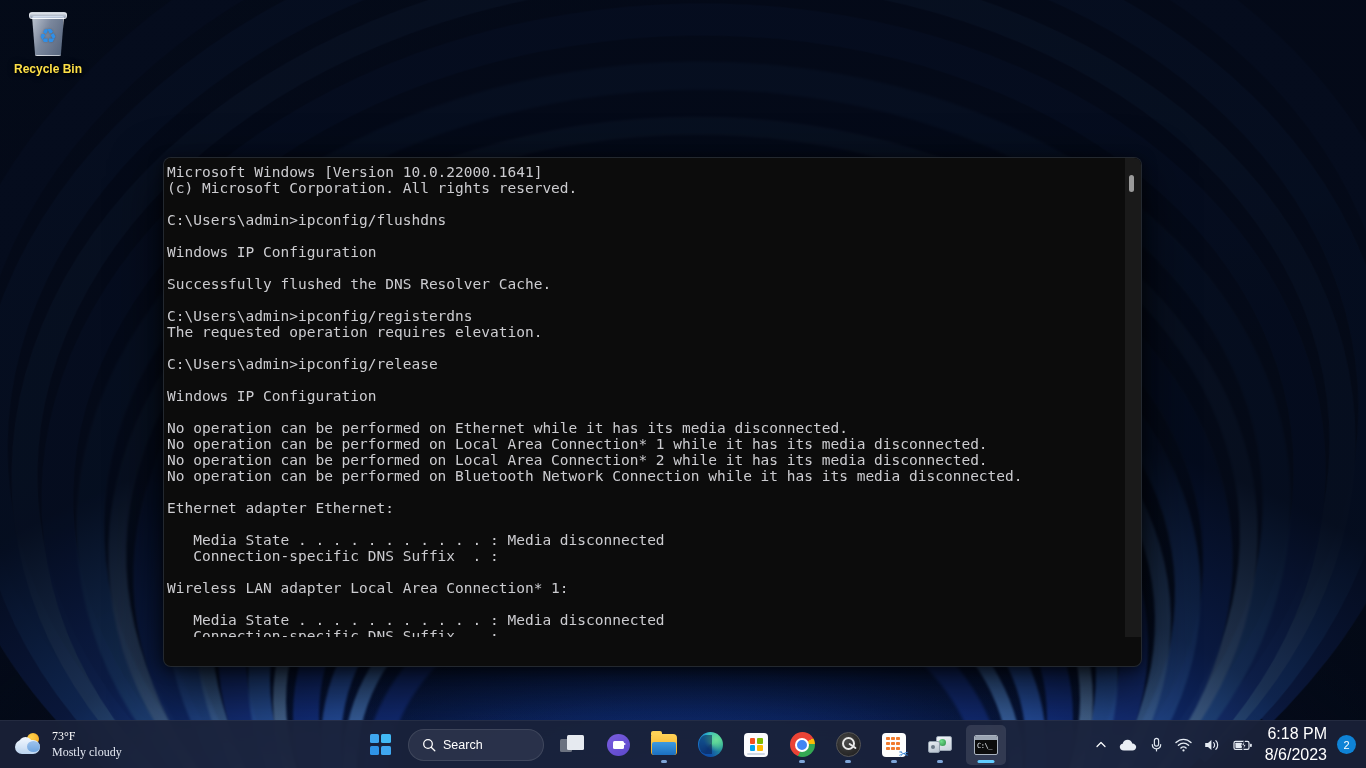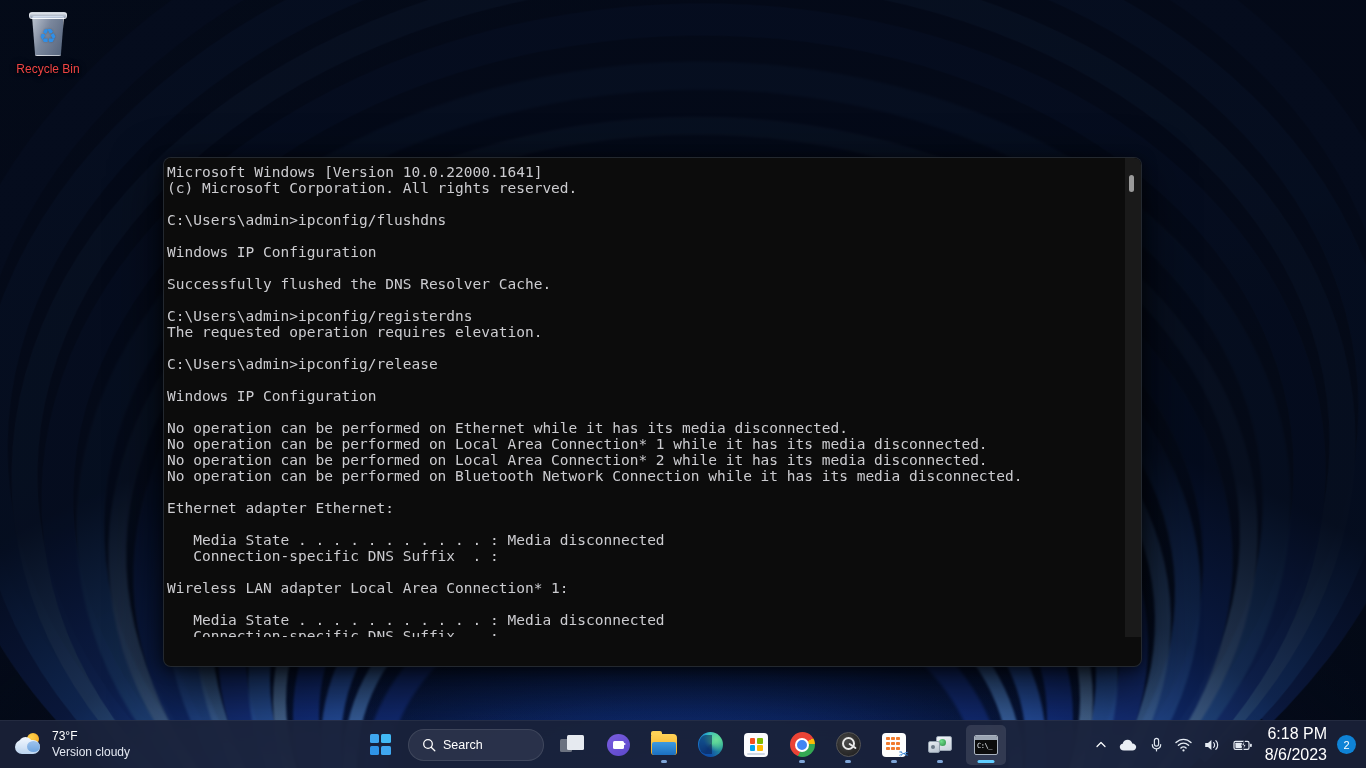--- a/index.html
+++ b/index.html
@@ -87,24 +87,25 @@
     position: absolute;
     left: 11px; top: 13px;
     width: 22px; height: 22px;
     color: #2f8fe8;
     font-size: 20px;
     line-height: 22px;
     text-align: center;
     text-shadow: 0 0 2px rgba(0,0,0,0.25);
   }
   #recycle-bin .icon-label {
-    color: #ef4444;
+    color: #fde047;
     font-size: 12px;
     line-height: 15px;
     text-shadow: 0 1px 3px rgba(0,0,0,0.9), 0 0 6px rgba(0,0,0,0.7);
+    font-weight: bold;
   }
 
   
   #cmd-window {
     position: absolute;
     left: 163px;
     top: 157px;
     width: 979px;
     height: 510px;
     background: #0c0c0c;
@@ -228,20 +229,21 @@
   #weather-widget {
     position: absolute;
     left: 8px;
     display: flex;
     align-items: center;
     gap: 8px;
     height: 40px;
     padding: 0 10px 0 6px;
     border-radius: 5px;
     cursor: default;
+    font-family: Liberation Serif, serif;
   }
   .weather-glyph {
     position: relative;
     width: 30px;
     height: 26px;
     flex: none;
   }
   .w-sun {
     position: absolute;
     left: 13px; top: 1px;
@@ -679,21 +681,21 @@
 
     <div id="weather-widget">
       <div class="weather-glyph">
         <div class="w-sun"></div>
         <div class="w-cloud1"></div>
         <div class="w-cloud2"></div>
         <div class="w-cloud3"></div>
       </div>
       <div class="weather-text">
         <div class="weather-temp">73°F</div>
-        <div class="weather-cond">Version cloudy</div>
+        <div class="weather-cond">Mostly cloudy</div>
       </div>
     </div>
 
     <div id="taskbar-center">
 
       <div class="tb-item">
         <div class="start-grid">
           <span></span>
             <span></span>
             <span></span>

